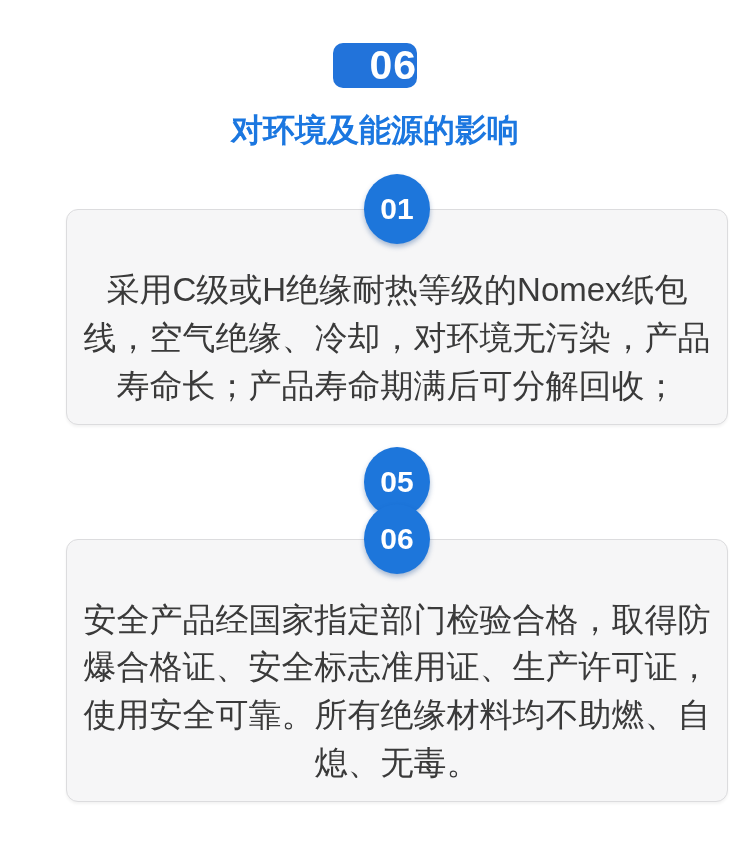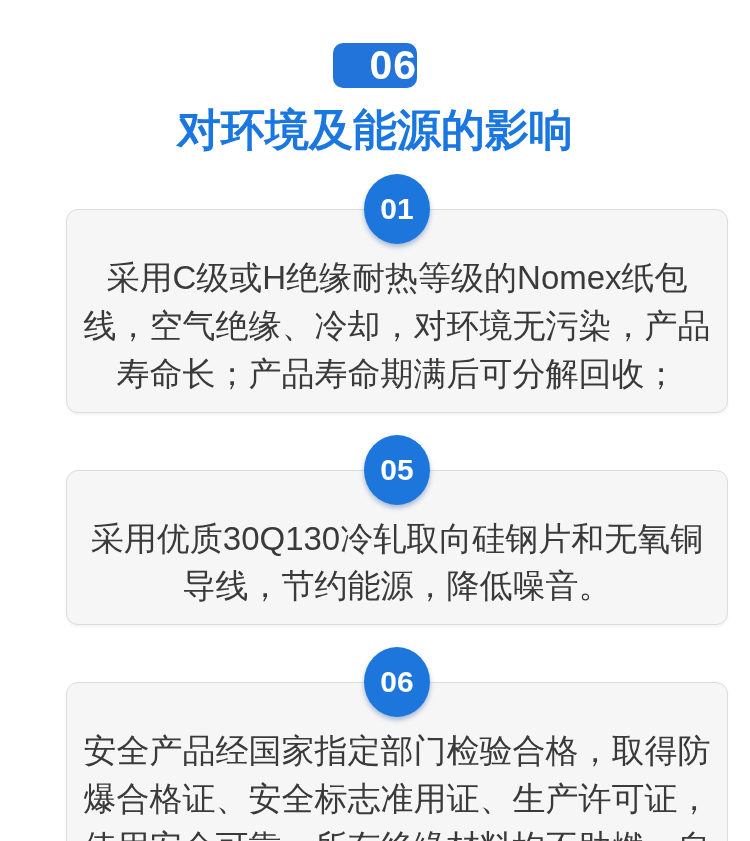--- a/index.html
+++ b/index.html
@@ -36,21 +36,21 @@
     font-size:41px;
     font-weight:bold;
     line-height:45px;
     text-align:right;
     letter-spacing:1px;
   }
   
   .page-title{
     margin-top:14px;
     text-align:center;
-    font-size:44px;
+    font-size:32px;
     line-height:56px;
     font-weight:900;
     color:var(--title-blue);
     letter-spacing:0px;
   }
   
   .sections{
     margin-top:16px;
   }
   .section{
@@ -81,20 +81,21 @@
     box-shadow:0 2px 3px rgba(0,0,0,0.05);
     padding:44px 16px 14px 16px;
     min-height:100px;
   }
   .card-text{
     font-size:33px;
     line-height:1.45;
     text-align:center;
     color:var(--text);
     font-family:"Liberation Sans","DejaVu Sans",sans-serif;
+    margin-top:12px;
   }
 </style>
 </head>
 <body>
 
 <div class="page">
 
   <div class="num-badge">06</div>
 
   <h1 class="page-title">对环境及能源的影响</h1>
@@ -103,23 +104,20 @@
 
     <div class="section">
       <div class="circle-badge">01</div>
       <div class="info-card">
         <p class="card-text">采用C级或H绝缘耐热等级的Nomex纸包线，空气绝缘、冷却，对环境无污染，产品寿命长；产品寿命期满后可分解回收；</p>
       </div>
     </div>
 
     <div class="section">
       <div class="circle-badge">05</div>
-      <div class="info-card">
-        <p class="card-text">采用优质30Q130冷轧取向硅钢片和无氧铜导线，节约能源，降低噪音。</p>
-      </div>
     </div>
 
     <div class="section">
       <div class="circle-badge">06</div>
       <div class="info-card">
         <p class="card-text">安全产品经国家指定部门检验合格，取得防爆合格证、安全标志准用证、生产许可证，使用安全可靠。所有绝缘材料均不助燃、自熄、无毒。</p>
       </div>
     </div>
 
   </div>

